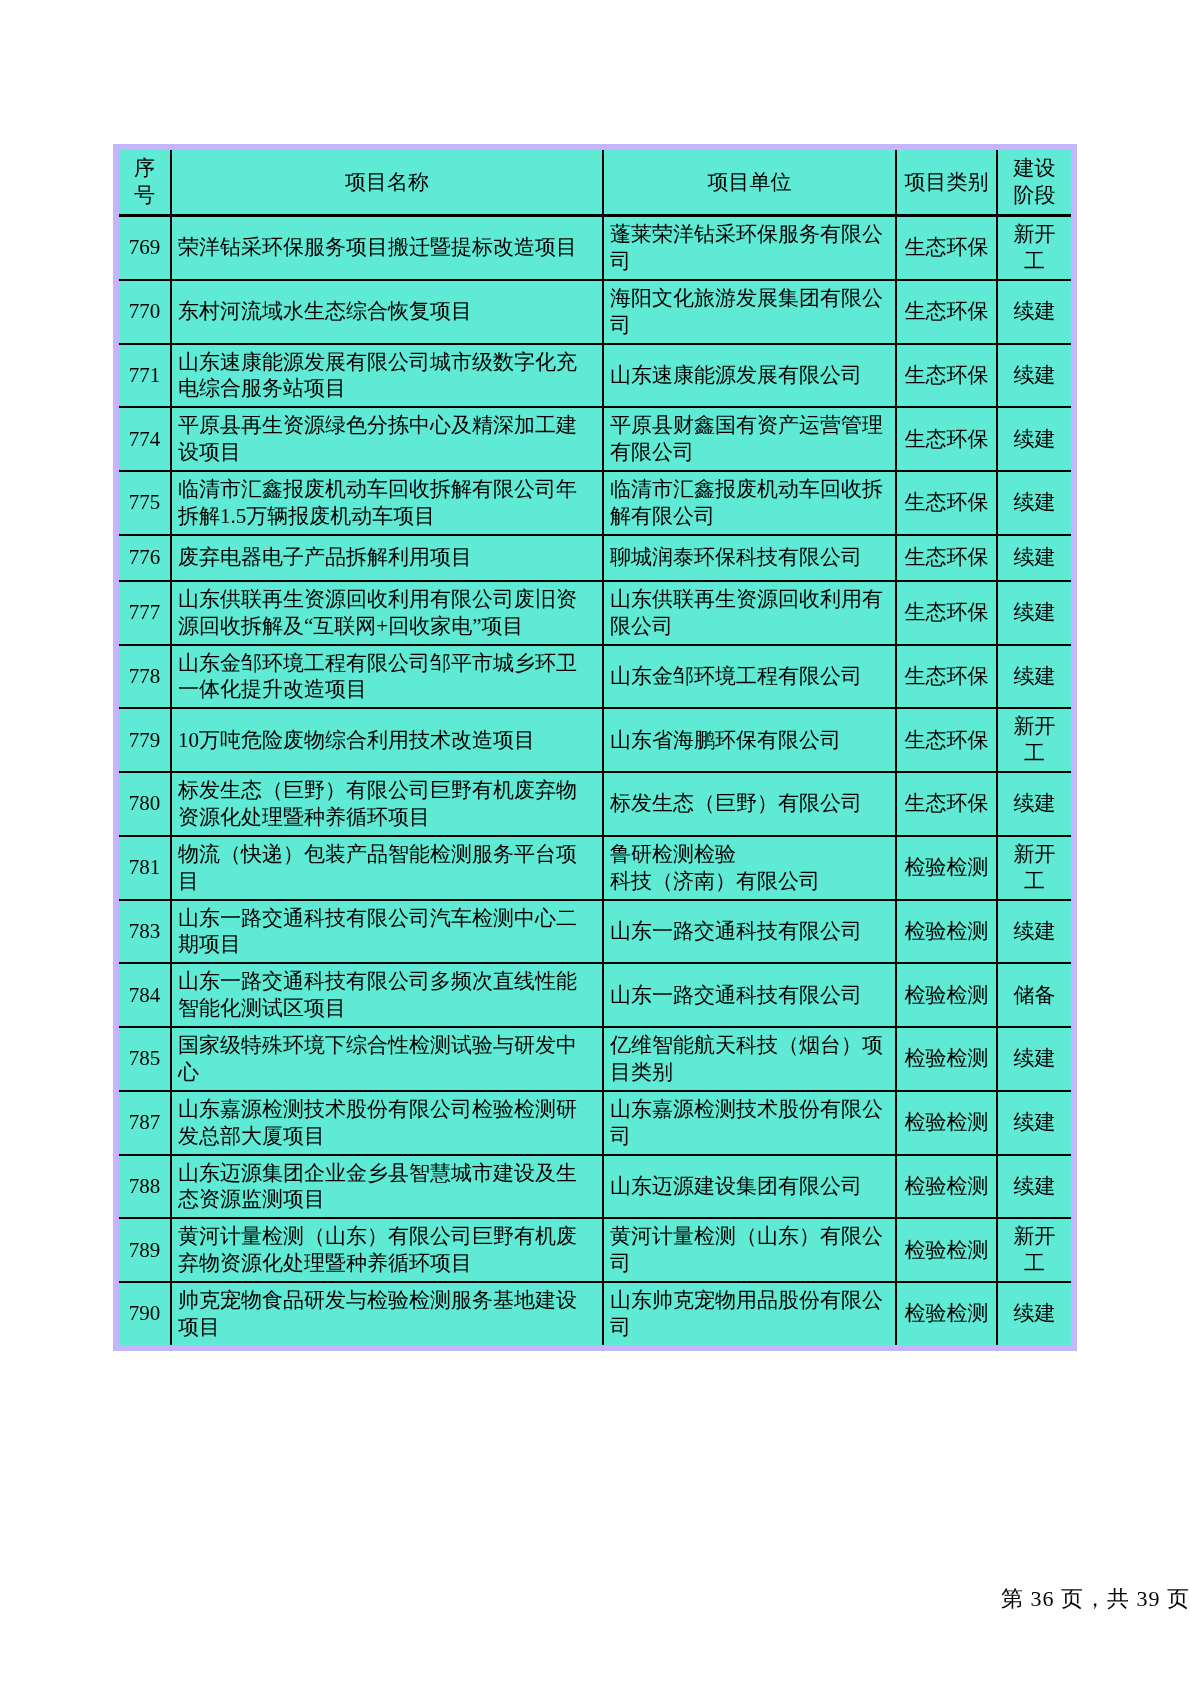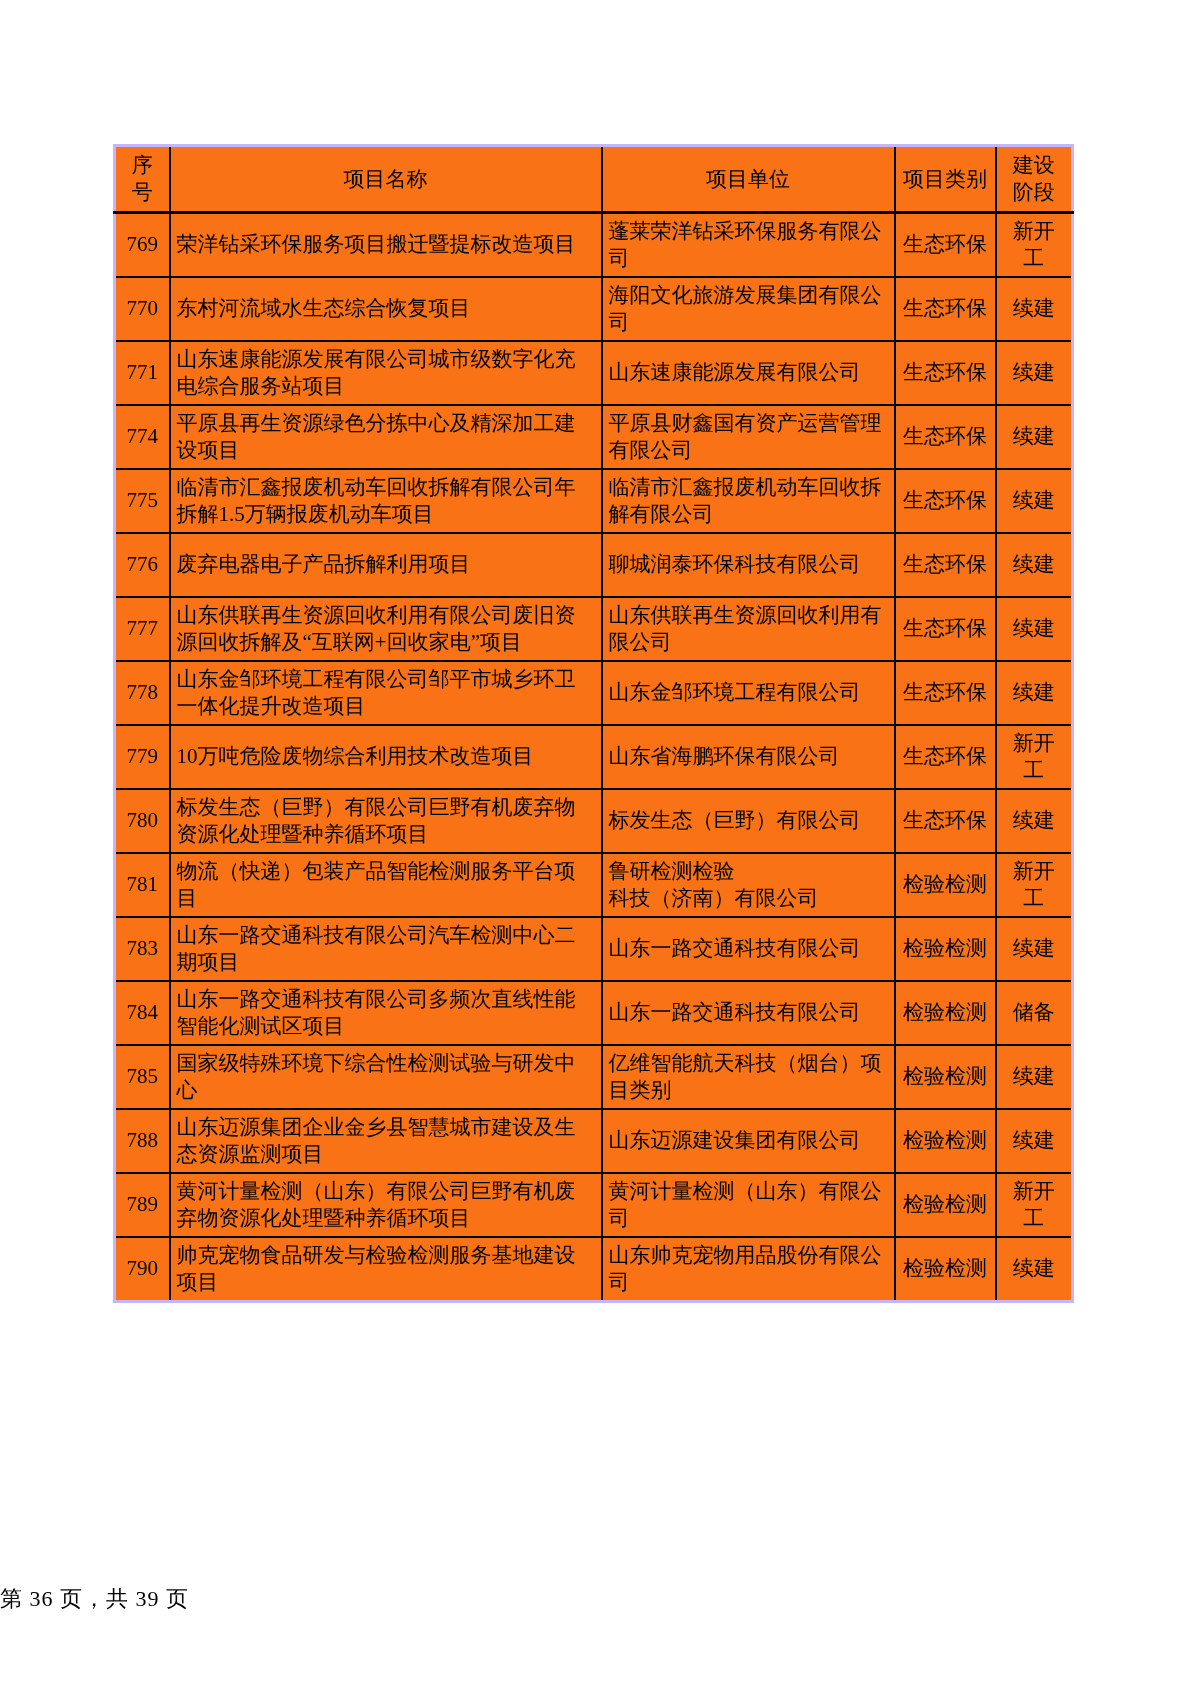--- a/index.html
+++ b/index.html
@@ -16,54 +16,54 @@
   }
   .table-wrap {
     position: absolute;
     left: 113px;
     top: 144px;
   }
   table.projects {
     border-collapse: collapse;
     table-layout: fixed;
     width: 958px;
-    border: 3px solid #c4b5fd;
-    background: #f97316;
+    border: 6px solid #c4b5fd;
+    background: #5eead4;
   }
   table.projects th,
   table.projects td {
     border: 2px solid #000;
     font-size: 21px;
     line-height: 1.28;
     vertical-align: middle;
     padding: 4px 6px;
     white-space: pre-line;
     overflow: hidden;
     font-weight: normal;
   }
   table.projects thead th {
     height: 56px;
     text-align: center;
     border-bottom: 3px solid #000;
   }
   table.projects tbody tr {
-    height: 64px;
+    height: 46px;
   }
   td.c-no, td.c-cat, td.c-stage {
     text-align: center;
   }
   td.c-name, td.c-unit {
     text-align: left;
   }
   .page-footer {
     position: absolute;
     top: 1584px;
     left: 0;
     width: 100%;
-    text-align: left;
+    text-align: right;
     font-size: 22px;
     letter-spacing: 1px;
   }
 </style>
 </head>
 <body>
 
 <div class="table-wrap">
   <table class="projects">
     <colgroup>
@@ -194,20 +194,27 @@
 
   <tr>
     <td class="c-no">785</td>
     <td class="c-name">国家级特殊环境下综合性检测试验与研发中心</td>
     <td class="c-unit">亿维智能航天科技（烟台）项目类别</td>
     <td class="c-cat">检验检测</td>
     <td class="c-stage">续建</td>
   </tr>
 
 
+  <tr>
+    <td class="c-no">787</td>
+    <td class="c-name">山东嘉源检测技术股份有限公司检验检测研发总部大厦项目</td>
+    <td class="c-unit">山东嘉源检测技术股份有限公司</td>
+    <td class="c-cat">检验检测</td>
+    <td class="c-stage">续建</td>
+  </tr>
 
   <tr>
     <td class="c-no">788</td>
     <td class="c-name">山东迈源集团企业金乡县智慧城市建设及生态资源监测项目</td>
     <td class="c-unit">山东迈源建设集团有限公司</td>
     <td class="c-cat">检验检测</td>
     <td class="c-stage">续建</td>
   </tr>
 
   <tr>

